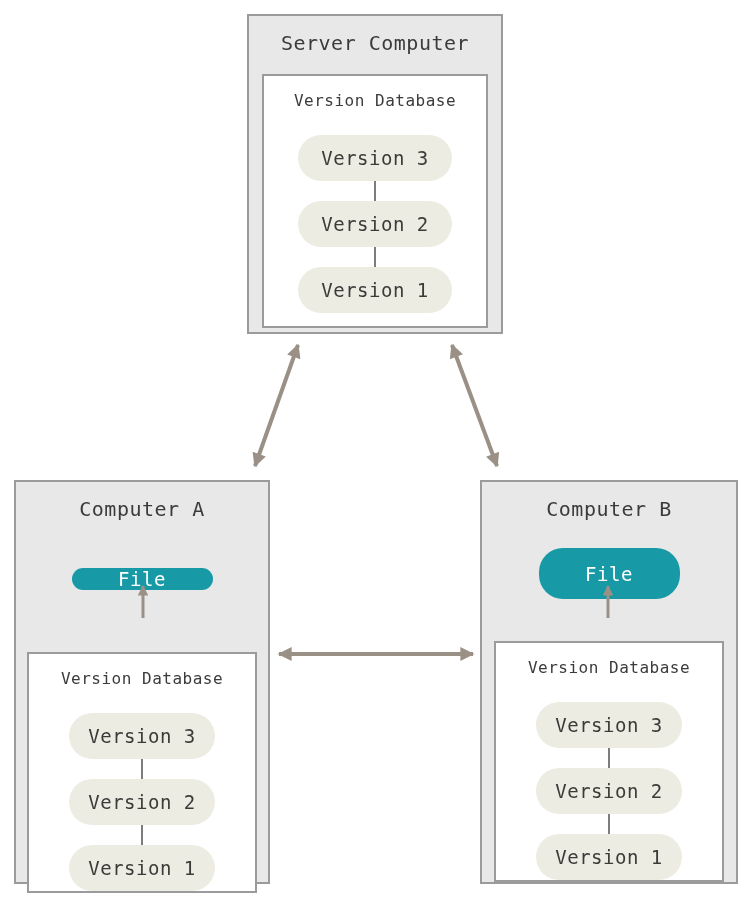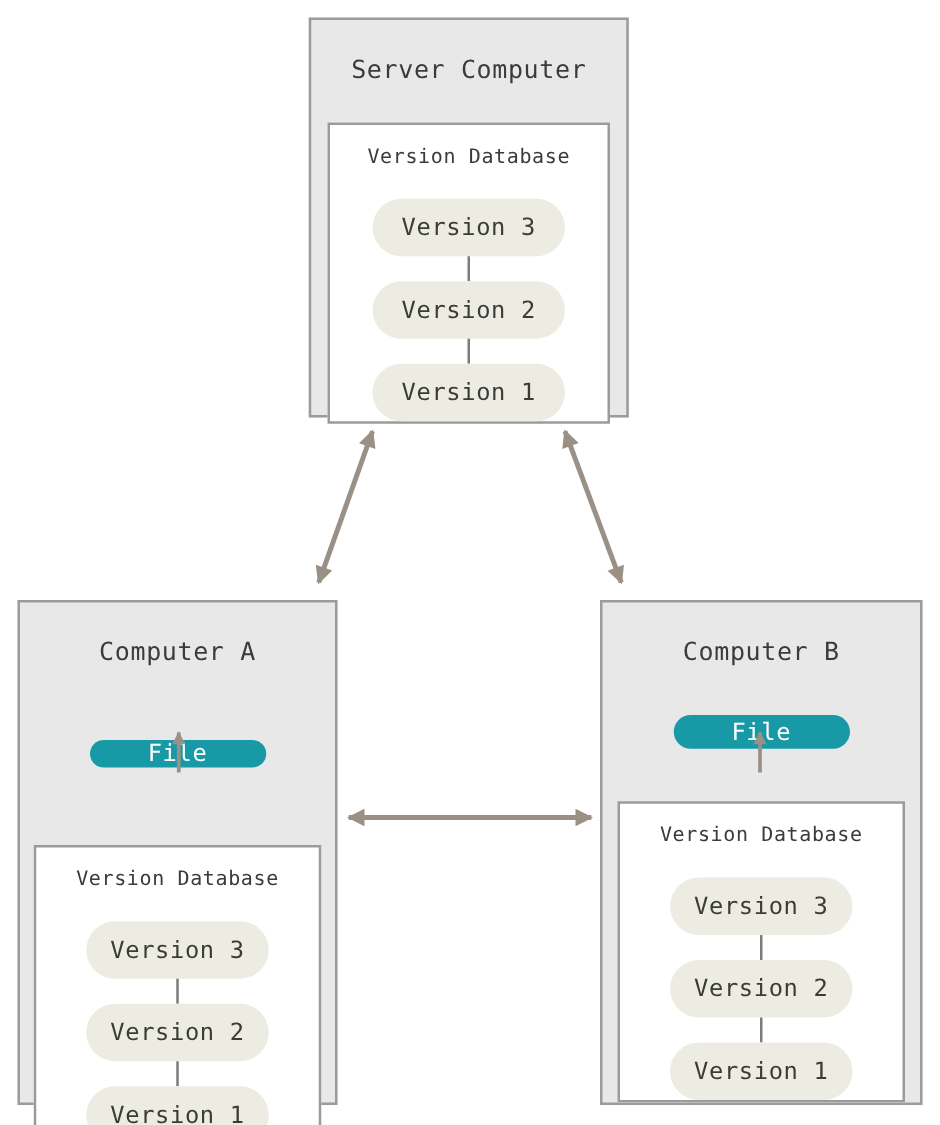--- a/index.html
+++ b/index.html
@@ -8,21 +8,21 @@
     --arrow:#9a9086; --connector:#7d7d7d; --title-text:#3b3b3b; --page-bg:#ffffff;
   }
   html,body{margin:0;padding:0;background:var(--page-bg);}
   .canvas{position:relative;width:752px;height:900px;background:var(--page-bg);
           font-family:"DejaVu Sans Mono","Liberation Mono",monospace;overflow:hidden;}
   .outer-box{position:absolute;box-sizing:border-box;background:var(--box-fill);
              border:2px solid var(--box-border);display:flex;flex-direction:column;align-items:center;}
   .server{left:247px;top:14px;width:256px;height:320px;}
   .computer-a{left:14px;top:480px;width:256px;height:404px;gap:20px;}
   .computer-b{left:480px;top:480px;width:258px;height:404px;}
-  .box-title{margin:12px;padding-top:14px;font-size:20px;font-weight:normal;color:var(--title-text);
+  .box-title{margin:0;padding-top:14px;font-size:20px;font-weight:normal;color:var(--title-text);
              letter-spacing:0.5px;line-height:26px;}
   .inner-box{box-sizing:border-box;background:var(--inner-fill);border:2px solid var(--inner-border);
              display:flex;flex-direction:column;align-items:center;}
   .server .inner-box{margin-top:18px;width:226px;height:254px;}
   .computer-a .inner-box,.computer-b .inner-box{margin-top:42px;width:230px;height:252px;}
   .db-title{margin-top:15px;font-size:16px;color:var(--title-text);letter-spacing:0.5px;}
   .stack{margin-top:25px;display:flex;flex-direction:column;align-items:center;}
   .pill{box-sizing:border-box;height:46px;border-radius:23px;background:var(--pill-fill);
         color:var(--pill-text);font-size:19px;display:flex;align-items:center;justify-content:center;
         letter-spacing:0.5px;}

